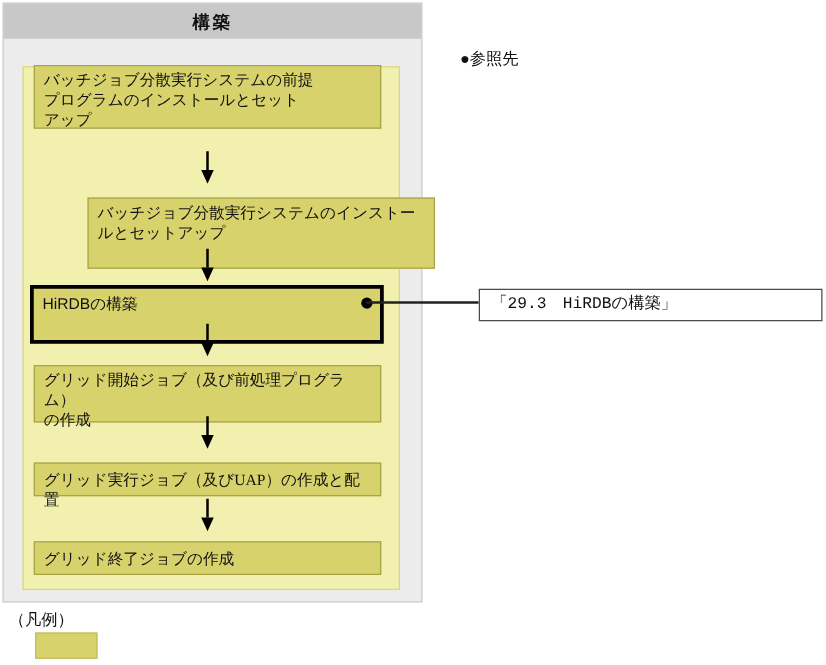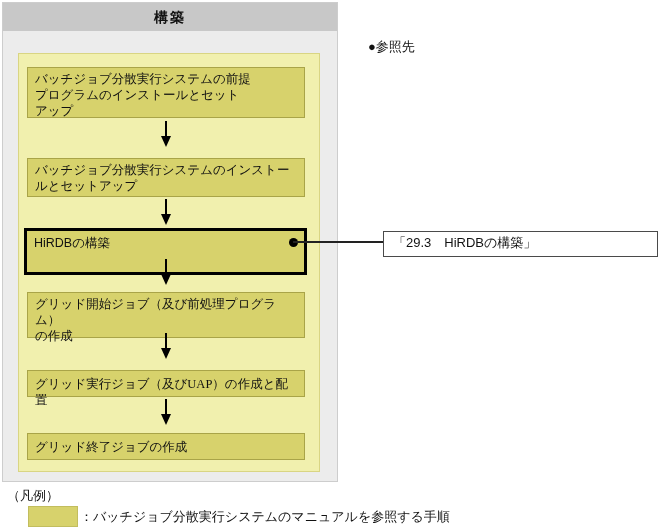--- a/index.html
+++ b/index.html
@@ -61,22 +61,22 @@
     left: 27px;
     width: 278px;
     background: #d7d26c;
     border: 1px solid #a9a448;
     box-sizing: border-box;
     font-size: 12.5px;
     line-height: 16px;
     padding: 3px 7px;
   }
   .step-text { white-space: pre-line; }
-  .step.s1 { top: 67px;  height: 51px; }
-  .step.s2 { top: 158px; height: 39px; }
+  .step.s1 { top: 52px;  height: 51px; }
+  .step.s2 { top: 158px; height: 57px; margin-left: 43px; }
   .step.s4 { top: 292px; height: 46px; }
   .step.s5 { top: 370px; height: 27px; padding-top: 5px; font-family: Liberation Serif, serif; }
   .step.s6 { top: 433px; height: 27px; padding-top: 5px; }
   
   .step.hirdb {
     left: 24px; top: 228px;
     width: 283px; height: 47px;
     border: 3px solid #000000;
     padding: 4px 7px;
   }
@@ -118,20 +118,21 @@
   .ref-box {
     position: absolute;
     left: 383px; top: 231px;
     width: 275px; height: 26px;
     background: #ffffff;
     border: 1.5px solid #4a4a4a;
     box-sizing: border-box;
     font-size: 13px;
     line-height: 22px;
     padding-left: 9px;
+    font-family: Liberation Mono, monospace;
   }
   
   .legend-title {
     position: absolute;
     left: 7px; top: 487px;
     font-size: 13px;
   }
   .legend-row {
     position: absolute;
     left: 28px; top: 506px;
@@ -219,16 +220,15 @@
 
   <div class="ref-label">●参照先</div>
 
   <div class="ref-box">
     <span>「29.3　HiRDBの構築」</span>
   </div>
 
   <div class="legend-title">（凡例）</div>
   <div class="legend-row">
     <div class="legend-swatch"></div>
-    <span class="legend-text">：バッチジョブ分散実行システムのマニュアルを参照する手順</span>
   </div>
 
 </div>
 
 </body></html>

